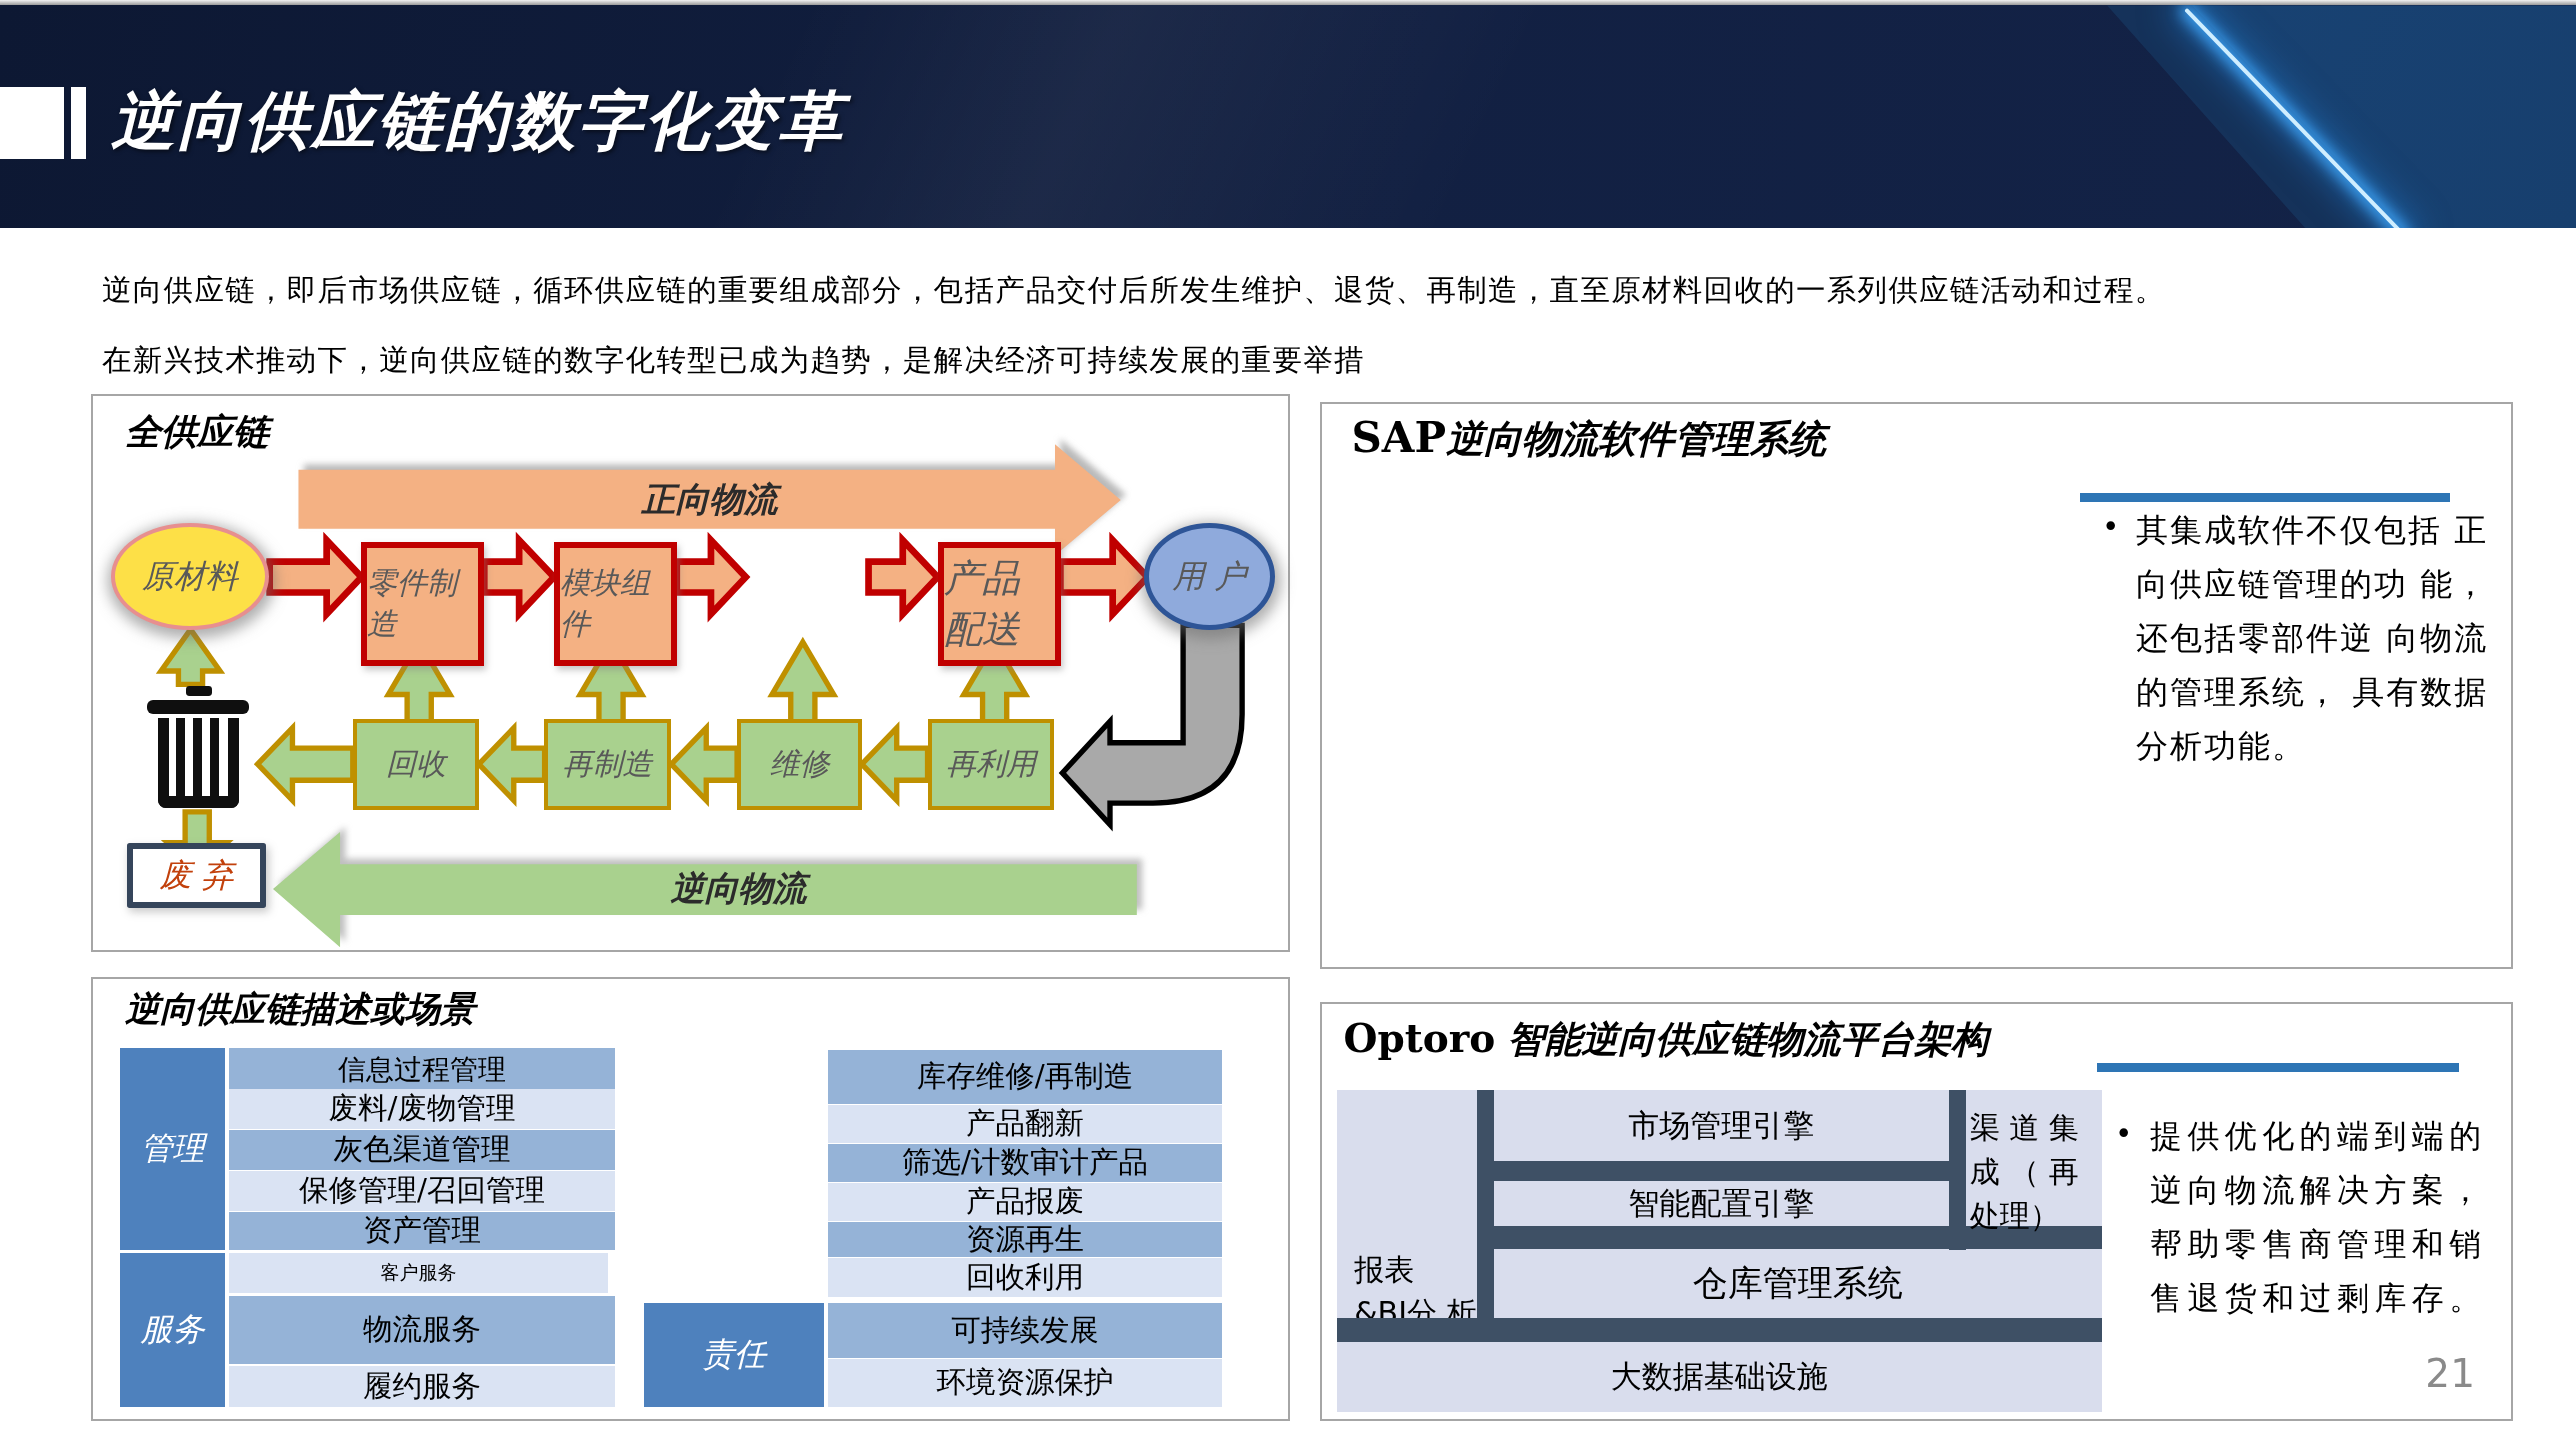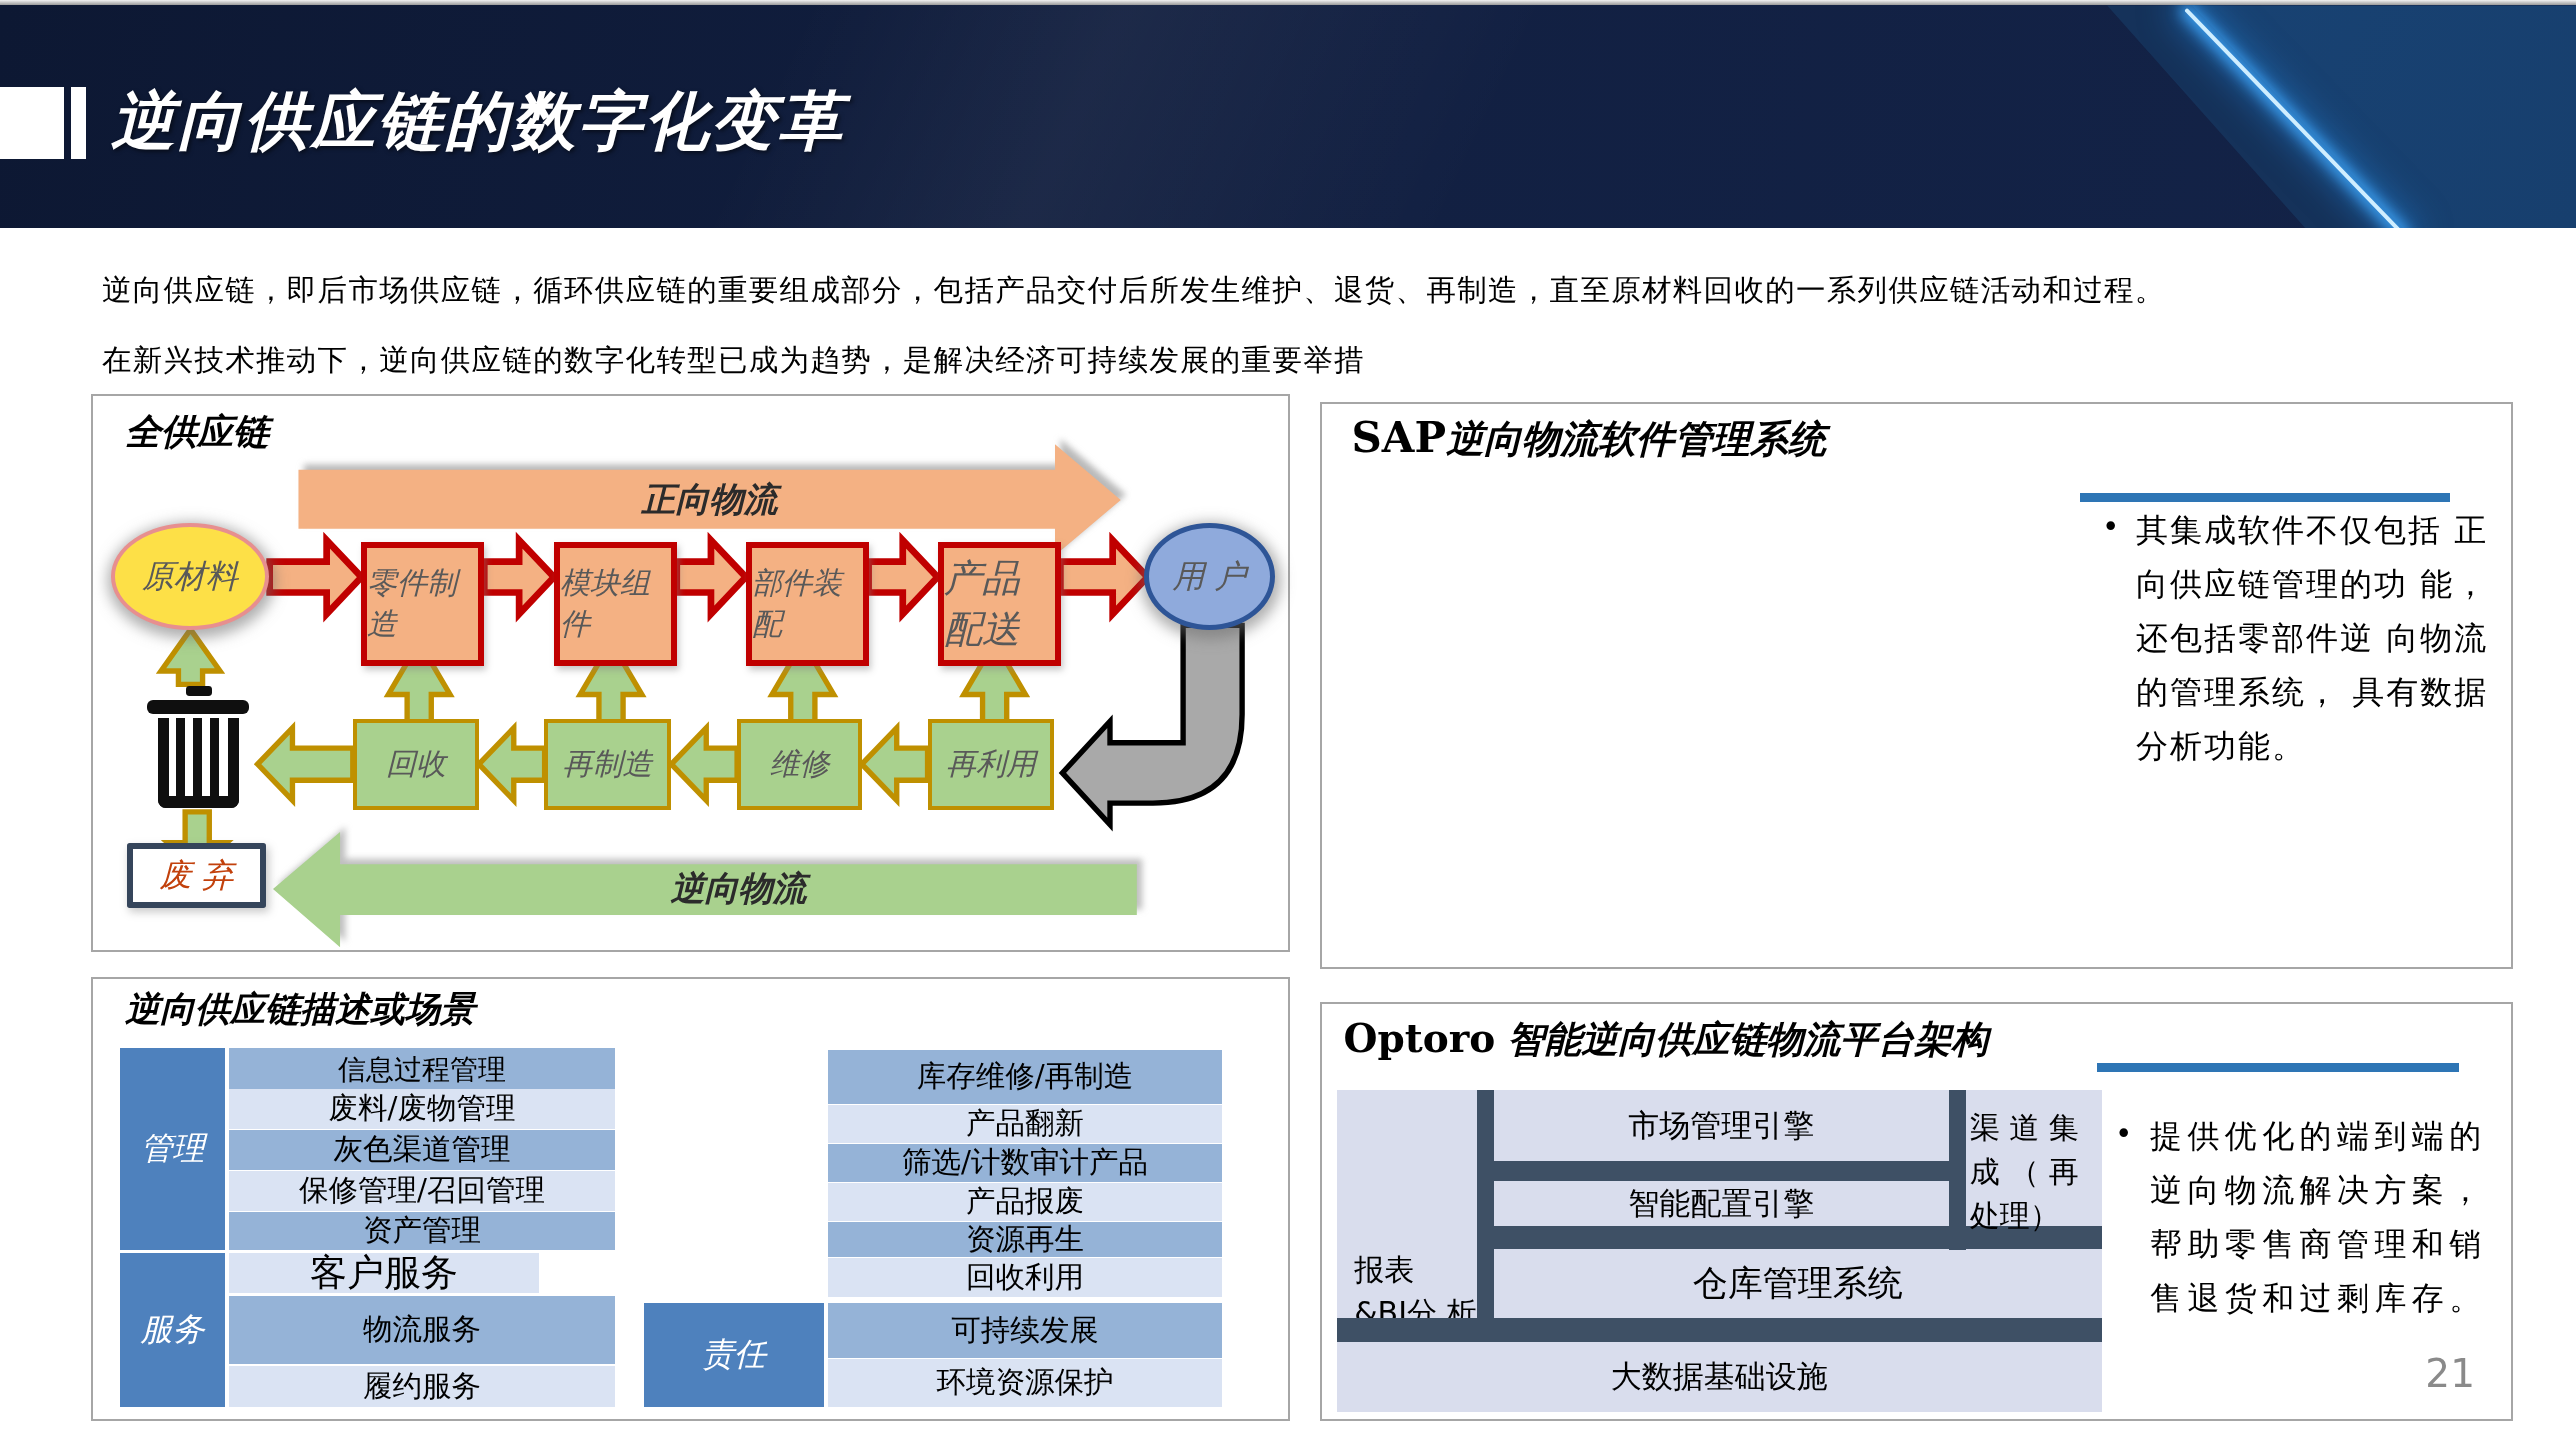--- a/index.html
+++ b/index.html
@@ -140,21 +140,20 @@
 
       <polygon points="268,735 368,650 368,698 1556,698 1556,774 368,774 368,822" fill="#a9d18e" style="filter:drop-shadow(8px -8px 5px rgba(128,128,128,.5))"></polygon>
     </svg>
 
     <div class="fc-label" style="left:449px;top:82px;width:335px;height:44px;font-size:34px;font-weight:bold;color:#2b2b2b">正向物流</div>
     <div class="fc-label" style="left:478px;top:471px;width:335px;height:44px;font-size:34px;font-weight:bold;color:#2b2b2b">逆向物流</div>
 
     <div class="ellipse" style="left:18px;top:127px;width:158px;height:107px;background:#fde047;border:4.7px solid #e78f8f;font-size:32px">原材料</div>
     <div class="obox" style="left:268px;top:146px;width:123px;height:124px;font-size:30px">零件制造</div>
     <div class="obox" style="left:461px;top:146px;width:123px;height:124px;font-size:30px">模块组件</div>
-    <div class="obox" style="left:653px;top:146px;width:123px;height:124px;font-size:30px">部件装配</div>
     <div class="obox" style="left:845px;top:146px;width:123px;height:124px;font-size:38px">产品配送</div>
     <div class="ellipse" style="left:1051px;top:127px;width:131px;height:107px;background:#8faadc;border:5.4px solid #2e5597;font-size:32px">用 户</div>
 
     <div class="gbox" style="left:260px;top:323px;width:126px;height:91px;font-size:30px">回收</div>
     <div class="gbox" style="left:451px;top:323px;width:127px;height:91px;font-size:30px">再制造</div>
     <div class="gbox" style="left:644px;top:323px;width:125px;height:91px;font-size:30px">维修</div>
     <div class="gbox" style="left:835px;top:323px;width:126px;height:91px;font-size:30px">再利用</div>
 
     <div class="trash" style="left:54px;top:290px;width:102px;height:124px">
       <div class="knob"></div>
@@ -173,21 +172,21 @@
     <div class="panel-title" style="left:32px;top:6.7px;font-size:35px">逆向供应链描述或场景</div>
 
     <div class="thead" style="left:27px;top:69px;width:105px;height:202px;font-size:32px">管理</div>
     <div class="thead" style="left:27px;top:274px;width:105px;height:154px;font-size:32px">服务</div>
 
     <div class="trow rdark" style="left:136px;top:69px;width:386px;height:44px;font-size:28px">信息过程管理</div>
     <div class="trow rlight" style="left:136px;top:110px;width:386px;height:40px;font-size:29.5px">废料/废物管理</div>
     <div class="trow rdark" style="left:136px;top:151px;width:386px;height:40px;font-size:29.5px">灰色渠道管理</div>
     <div class="trow rlight" style="left:136px;top:192px;width:386px;height:40px;font-size:29.5px">保修管理/召回管理</div>
     <div class="trow rdark" style="left:136px;top:233px;width:386px;height:38px;font-size:29.5px">资产管理</div>
-    <div class="trow rlight" style="left:136px;top:274px;width:310px;height:40px;font-size:37px">客户服务</div>
+    <div class="trow rlight" style="left:136px;top:274px;width:379px;height:40px;font-size:19px">客户服务</div>
     <div class="trow rlight" style="left:136px;top:387px;width:386px;height:41px;font-size:29.5px">履约服务</div>
     <div class="trow rdark" style="left:136px;top:317px;width:386px;height:68px;font-size:29.5px">物流服务</div>
 
     <div class="thead" style="left:551px;top:324px;width:180px;height:104px;font-size:32px">责任</div>
 
     <div class="trow rdark" style="left:735px;top:71px;width:394px;height:54px;font-size:29.5px">库存维修/再制造</div>
     <div class="trow rlight" style="left:735px;top:126px;width:394px;height:38px;font-size:29.5px">产品翻新</div>
     <div class="trow rdark" style="left:735px;top:165px;width:394px;height:38px;font-size:29.5px">筛选/计数审计产品</div>
     <div class="trow rlight" style="left:735px;top:204px;width:394px;height:38px;font-size:29.5px">产品报废</div>
     <div class="trow rdark" style="left:735px;top:243px;width:394px;height:35px;font-size:29.5px">资源再生</div>

